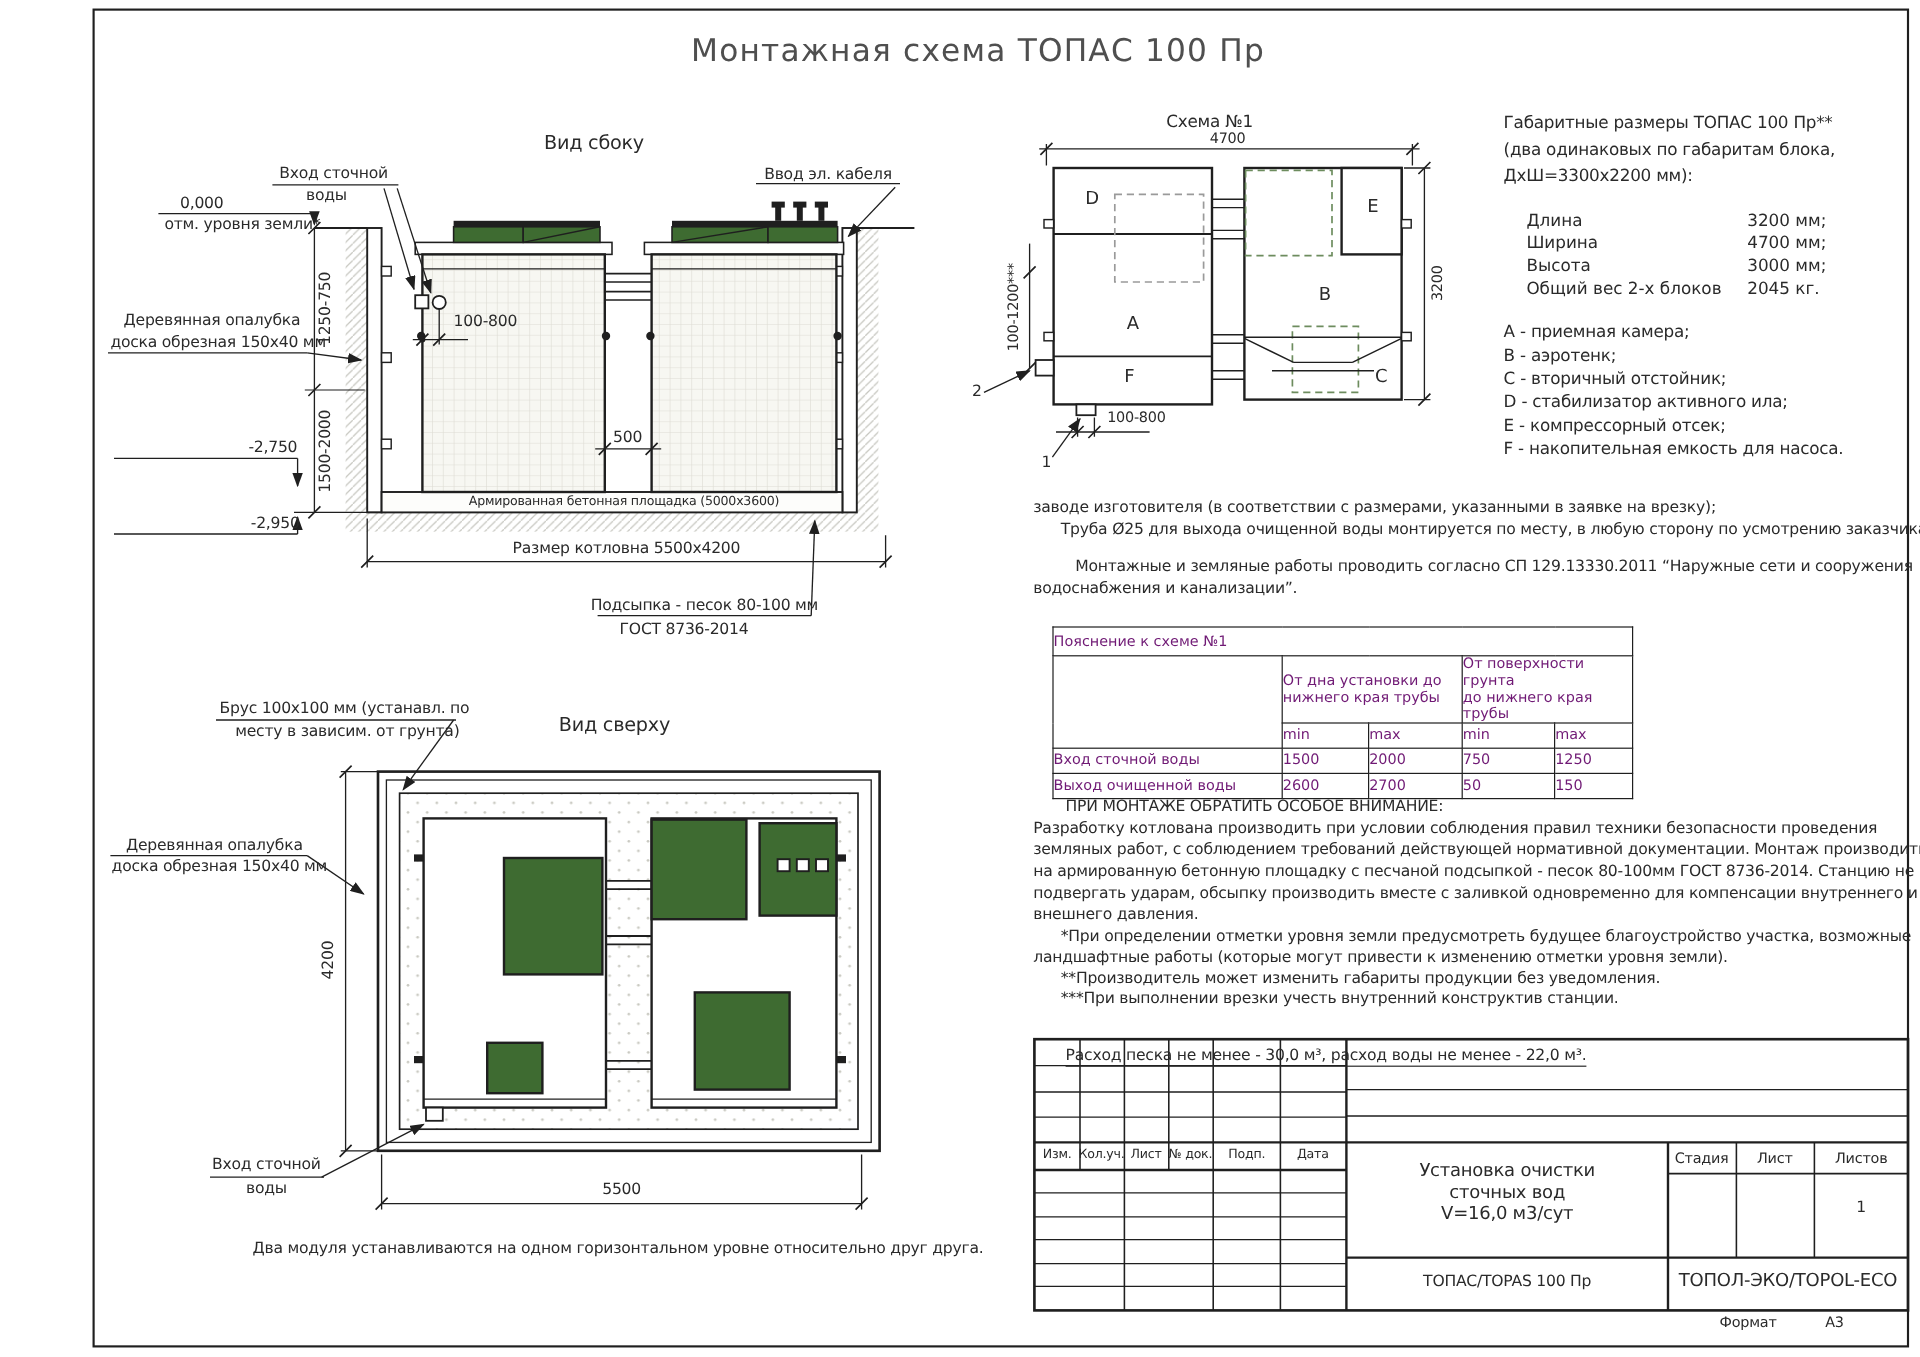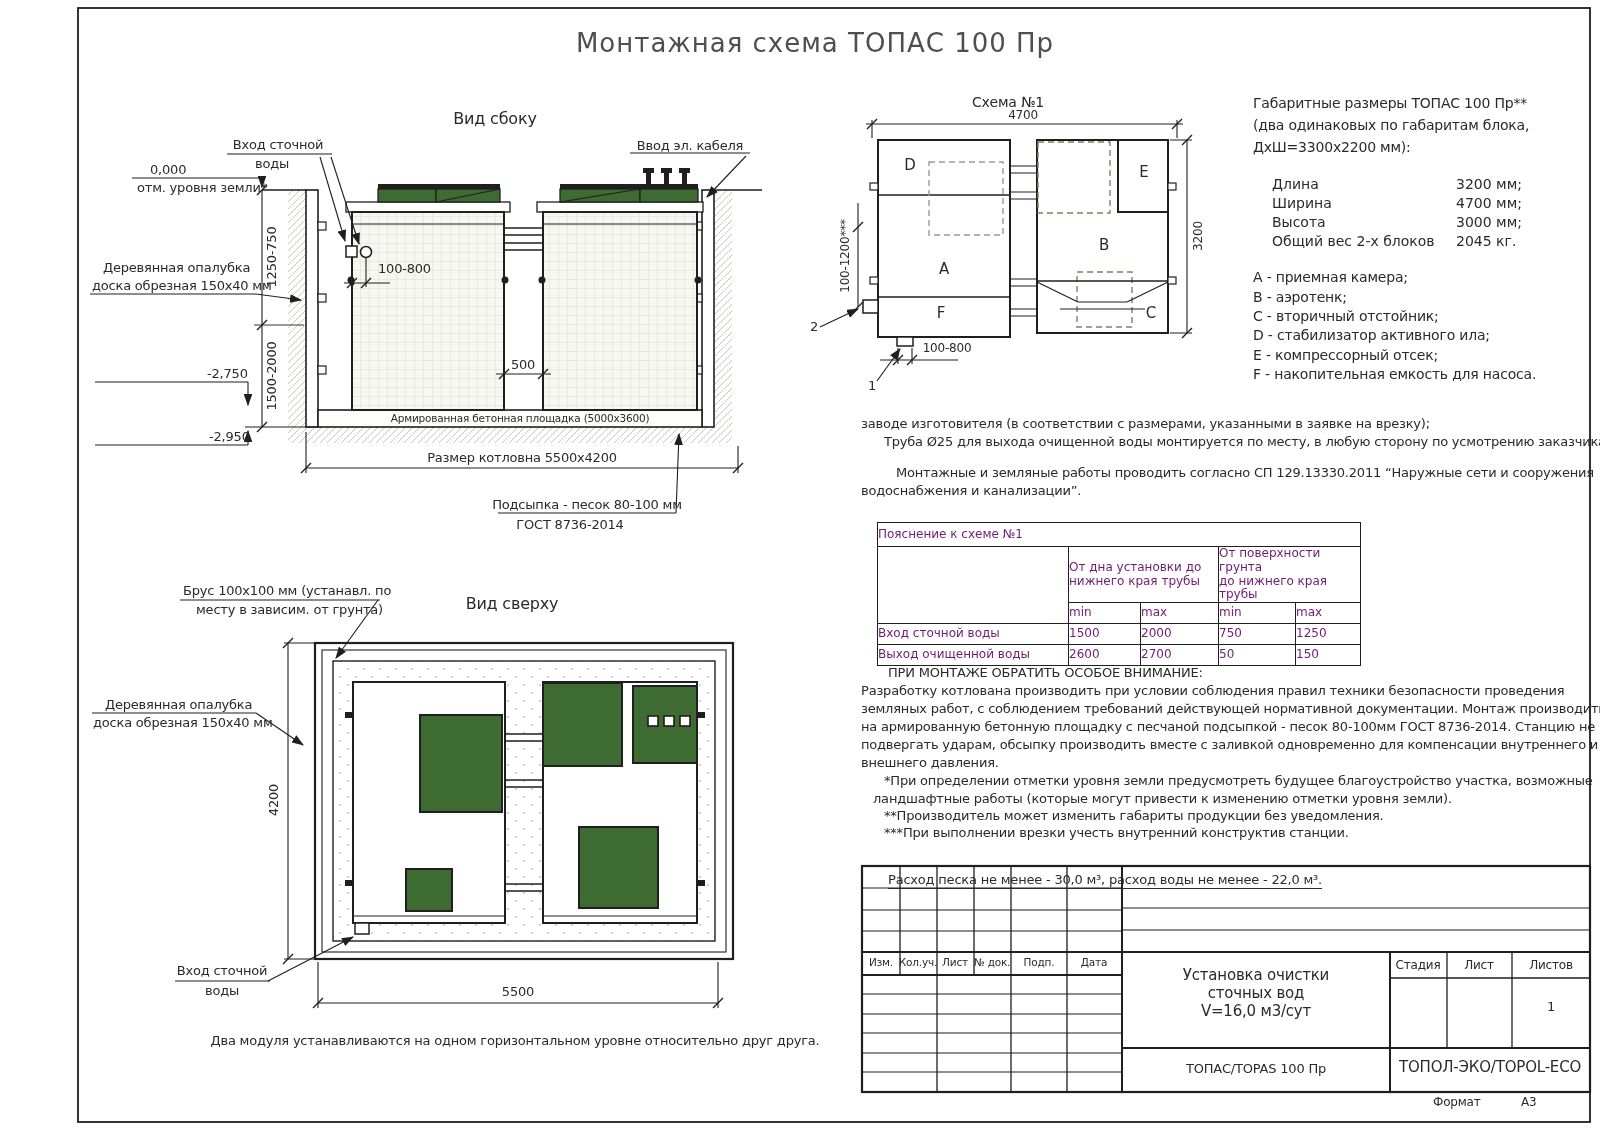--- a/index.html
+++ b/index.html
@@ -313,21 +313,21 @@
 </tbody>
     </table>
 
 <div class="lbl" style="left:888px;top:666px;">ПРИ МОНТАЖЕ ОБРАТИТЬ ОСОБОЕ ВНИМАНИЕ:</div>
 <div class="lbl" style="left:861px;top:684px;">Разработку котлована производить при условии соблюдения правил техники безопасности проведения</div>
 <div class="lbl" style="left:861px;top:702px;">земляных работ, с соблюдением требований действующей нормативной документации.  Монтаж производить</div>
 <div class="lbl" style="left:861px;top:720px;">на армированную бетонную площадку с песчаной подсыпкой - песок 80-100мм ГОСТ 8736-2014. Станцию не</div>
 <div class="lbl" style="left:861px;top:738px;">подвергать ударам, обсыпку производить вместе с заливкой одновременно для компенсации внутреннего и</div>
 <div class="lbl" style="left:861px;top:756px;">внешнего давления.</div>
 <div class="lbl" style="left:884px;top:774px;">*При определении отметки уровня земли предусмотреть будущее благоустройство участка, возможные</div>
-<div class="lbl" style="left:861px;top:792px;margin-left:12px;">ландшафтные работы (которые могут привести к изменению отметки уровня земли).</div>
+<div class="lbl" style="left:861px;top:792px;">ландшафтные работы (которые могут привести к изменению отметки уровня земли).</div>
 <div class="lbl" style="left:884px;top:809px;">**Производитель может изменить габариты продукции без уведомления.</div>
 <div class="lbl" style="left:884px;top:826px;">***При выполнении врезки учесть внутренний конструктив станции.</div>
 <div class="lbl u" style="left:888px;top:849px;">Расход песка не менее - 30,0 м³, расход воды не менее - 22,0 м³.</div>
 
 <div class="lbl view c" style="left:512px;top:564px;">Вид сверху</div>
 <div class="lbl" style="left:183px;top:584px;">Брус 100х100 мм (устанавл. по</div>
 <div class="lbl" style="left:196px;top:603px;">месту в зависим. от грунта)</div>
 <div class="lbl" style="left:105px;top:698px;">Деревянная опалубка</div>
 <div class="lbl" style="left:93px;top:716px;">доска обрезная 150х40 мм</div>
 <div class="lbl r90" style="left:274px;top:800px;">4200</div>

